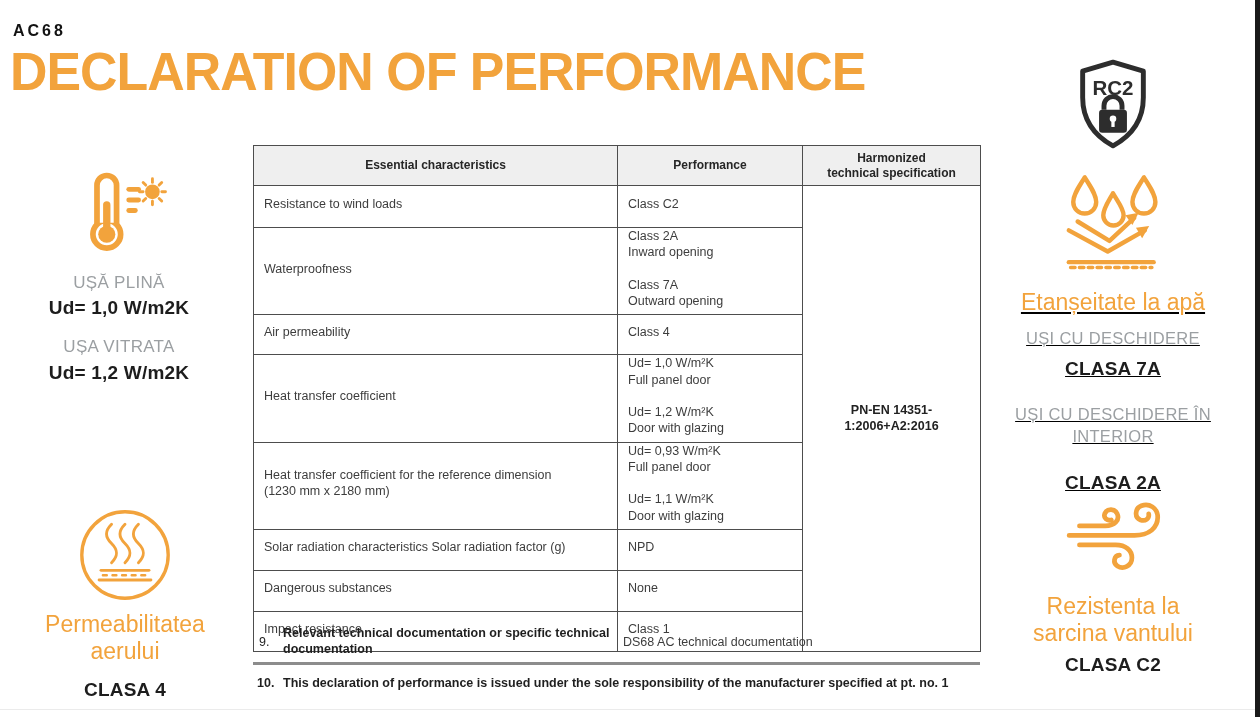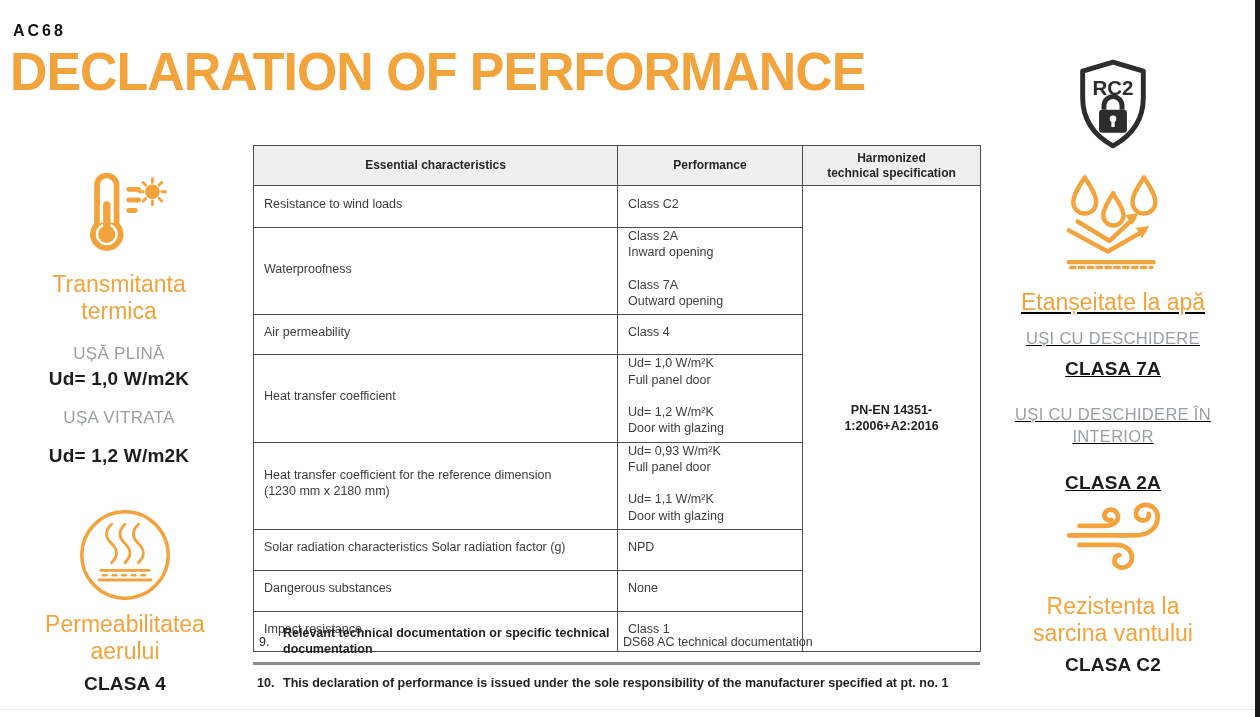--- a/index.html
+++ b/index.html
@@ -44,24 +44,24 @@
   .rp-b { left:996px; top:495px; width:234px; }
 
   .orange-title { color:#F2A33C; font-size:23px; line-height:1.17; }
   .gray-label { color:#9B9FA2; font-size:16.5px; line-height:1.3; letter-spacing:0.3px; }
   .black-value { color:#1d1d1d; font-size:19px; font-weight:bold; letter-spacing:0.2px; }
 
   .lp-a .orange-title { margin-top:17px; }
   .lp-a .gl1 { margin-top:18px; font-size:17px; }
   .lp-a .bv1 { margin-top:3px; }
   .lp-a .gl2 { margin-top:17px; font-size:17px; }
-  .lp-a .bv2 { margin-top:16px;text-align:center; }
+  .lp-a .bv2 { margin-top:4px;text-align:center; }
 
   .lp-b .orange-title { margin-top:8px; }
-  .lp-b .black-value { margin-top:8px; }
+  .lp-b .black-value { margin-top:14px; }
 
   .rp-a .drops-icon { margin-top:22px; }
   .rp-a .orange-title { margin-top:18px; }
   .rp-a .gl1 { margin-top:12px; }
   .rp-a .bv1 { margin-top:9px; }
   .rp-a .gl2 { margin-top:24px; }
   .rp-a .bv2 { margin-top:25px; }
 
   .rp-b .orange-title { margin-top:12px; }
   .rp-b .black-value { margin-top:7px; }
@@ -94,24 +94,20 @@
         <path d="M106 8 L106 12.5"></path>
           <path d="M106 35.5 L106 40"></path>
         <path d="M117.5 24 L122 24"></path>
           <path d="M90 24 L94.5 24"></path>
         <path d="M114.2 15.8 L117.4 12.6"></path>
           <path d="M97.8 15.8 L94.6 12.6"></path>
         <path d="M114.2 32.2 L117.4 35.4"></path>
           <path d="M97.8 32.2 L94.6 35.4"></path>
       </g>
     </svg>
-    <div class="orange-title">
-      <div>Transmitanta</div>
-      <div>termica</div>
-    </div>
     <div class="gray-label gl1">UȘĂ PLINĂ</div>
     <div class="black-value bv1">Ud= 1,0 W/m2K</div>
     <div class="gray-label gl2">UȘA VITRATA</div>
     <div class="black-value bv2">Ud= 1,2 W/m2K</div>
   </div>
 
   <div class="panel lp-b">
     <svg width="96" height="96" viewBox="0 0 100 100">
       <g stroke="#F2A33C" fill="none" stroke-linecap="round">
         <circle cx="50" cy="50" r="45" stroke-width="3.5"></circle>

